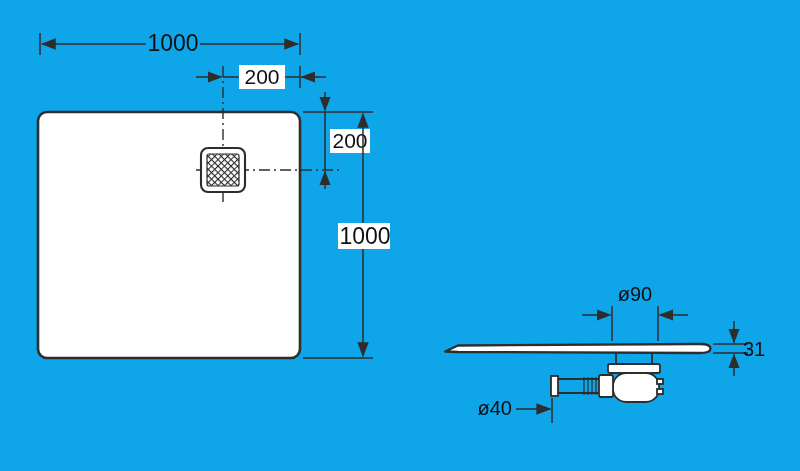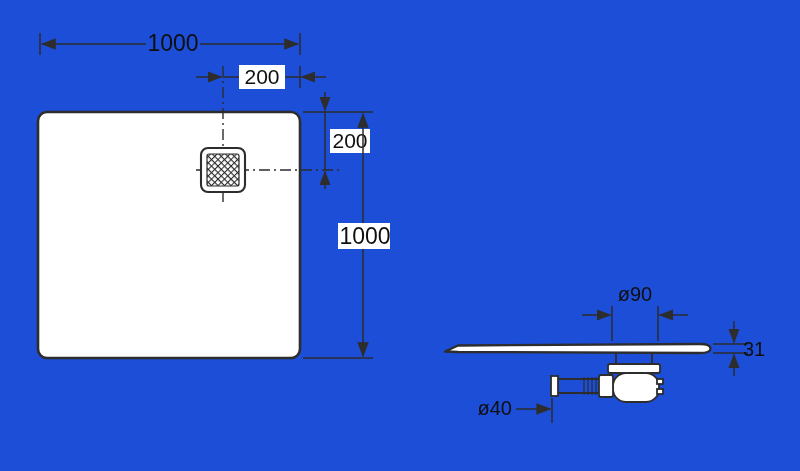--- a/index.html
+++ b/index.html
@@ -1,16 +1,16 @@
 <!DOCTYPE html>
 <html><head>
 <meta charset="utf-8">
 <style>
   html,body{margin:0;padding:0;background:#ffffff;}
-  .page{position:relative;width:800px;height:471px;background:#1d4ed8;overflow:hidden;}
+  .page{position:relative;width:800px;height:471px;background:#0ea5e9;overflow:hidden;}
   svg{position:absolute;left:0;top:0;}
   .outline{stroke:#2d2d2d;stroke-width:2.6;fill:#ffffff;stroke-linejoin:round;}
   .thin{stroke:#2d2d2d;stroke-width:1.5;fill:none;}
   .cl{stroke:#2d2d2d;stroke-width:1.4;fill:none;stroke-dasharray:11 4 2 4;}
   .trap{stroke:#2d2d2d;stroke-width:1.8;fill:#ffffff;}
   .trapline{stroke:#2d2d2d;stroke-width:1.8;fill:none;}
   .mask{fill:#ffffff;stroke:none;}
   text.dim{fill:#0f0f0f;font-family:"Liberation Sans","DejaVu Sans",sans-serif;}
   .dim-lg{font-size:23px;}
   .dim-md{font-size:21px;}

